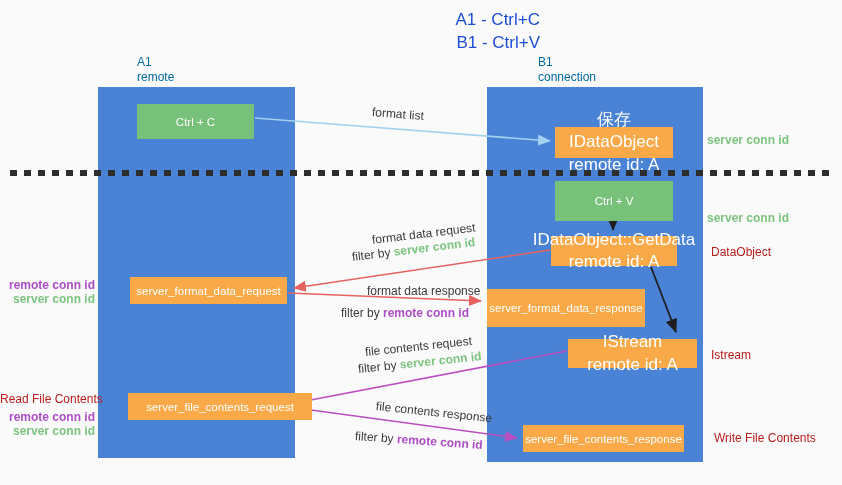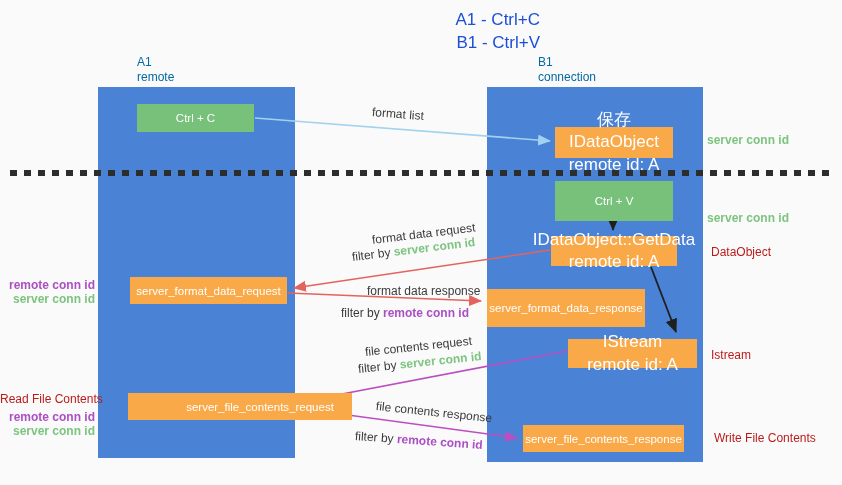--- a/index.html
+++ b/index.html
@@ -94,21 +94,21 @@
     </defs>
     <line x1="255" y1="118" x2="550" y2="141" stroke-width="1.6" marker-end="url(#mBlue)" stroke="#a3d2ee"></line>
     <line x1="613" y1="208" x2="613" y2="230" stroke-width="2" marker-end="url(#mBlack)" stroke="#1f1f1f"></line>
     <line x1="550" y1="250" x2="294" y2="288" stroke-width="1.6" marker-end="url(#mRed)" stroke="#e5625f"></line>
     <line x1="288" y1="293" x2="481" y2="301" stroke-width="1.6" marker-end="url(#mRed)" stroke="#e5625f"></line>
     <line x1="651" y1="267" x2="676" y2="332" stroke-width="1.8" marker-end="url(#mBlack)" stroke="#1f1f1f"></line>
     <line x1="567" y1="351" x2="295" y2="403" stroke-width="1.6" marker-end="url(#mMag)" stroke="#bb4ec1"></line>
     <line x1="289" y1="407" x2="517" y2="438" stroke-width="1.6" marker-end="url(#mMag)" stroke="#bb4ec1"></line>
   </svg>
 
-  <div class="box green single" style="left:137px;top:104px;width:117px;height:28px;">
+  <div class="box green single" style="left:137px;top:104px;width:117px;height:35px;">
     <span>Ctrl + C</span>
   </div>
 
   <div class="box orange" style="left:555px;top:127px;width:118px;height:31px;">
     <span class="l1">保存IDataObject</span>
     <span class="l2">remote id: A</span>
   </div>
 
   <div class="box green single" style="left:555px;top:181px;width:118px;height:40px;">
     <span>Ctrl + V</span>
@@ -125,21 +125,21 @@
 
   <div class="box orange single" style="left:487px;top:289px;width:158px;height:38px;">
     <span>server_format_data_response</span>
   </div>
 
   <div class="box orange" style="left:568px;top:339px;width:129px;height:29px;">
     <span class="l1">IStream</span>
     <span class="l2">remote id: A</span>
   </div>
 
-  <div class="box orange single" style="left:128px;top:393px;width:184px;height:27px;padding-left:40px;">
+  <div class="box orange single" style="left:128px;top:393px;width:184px;height:27px;">
     <span>server_file_contents_request</span>
   </div>
 
   <div class="box orange single" style="left:523px;top:425px;width:161px;height:27px;">
     <span>server_file_contents_response</span>
   </div>
 
   <div class="arrow-label" style="left:372px;top:105px;transform:rotate(4.5deg);">format list</div>
 
   <div class="arrow-label" style="left:372px;top:233px;transform:rotate(-7deg);">format data request</div>

